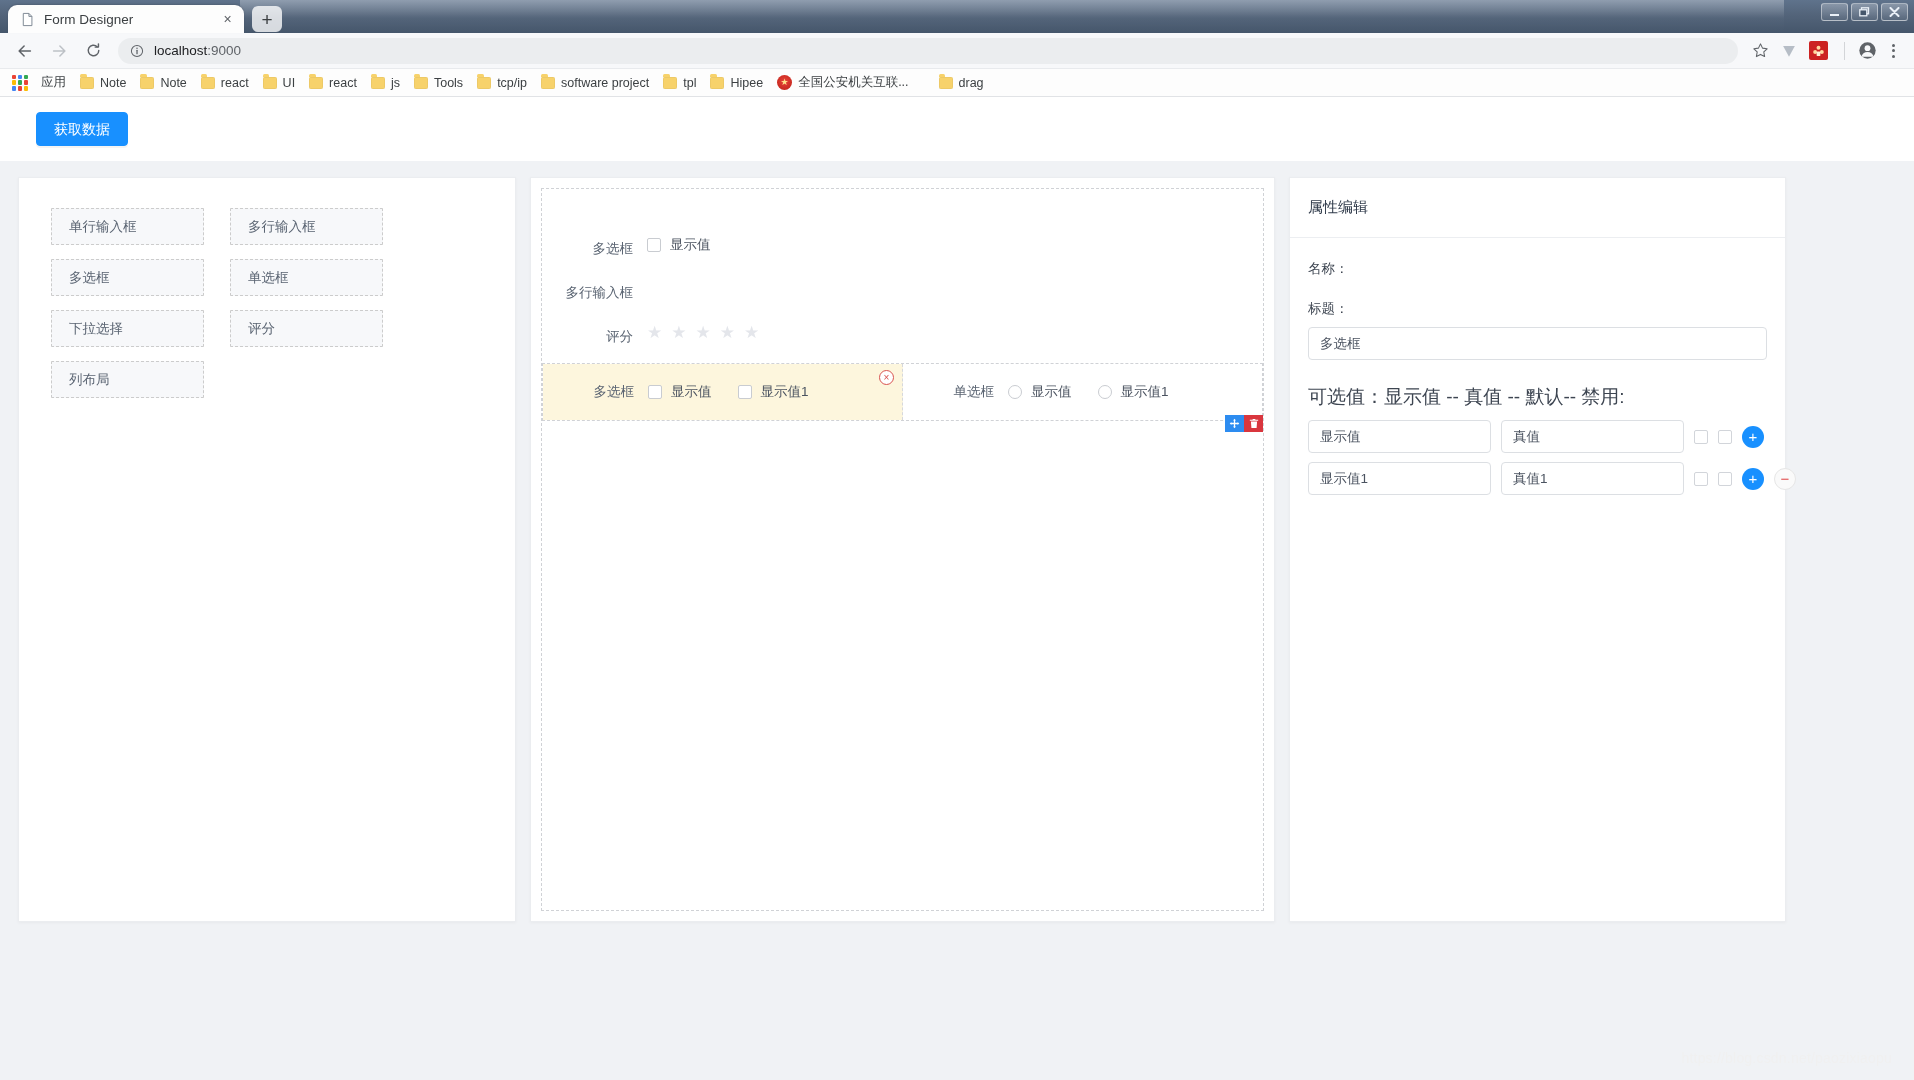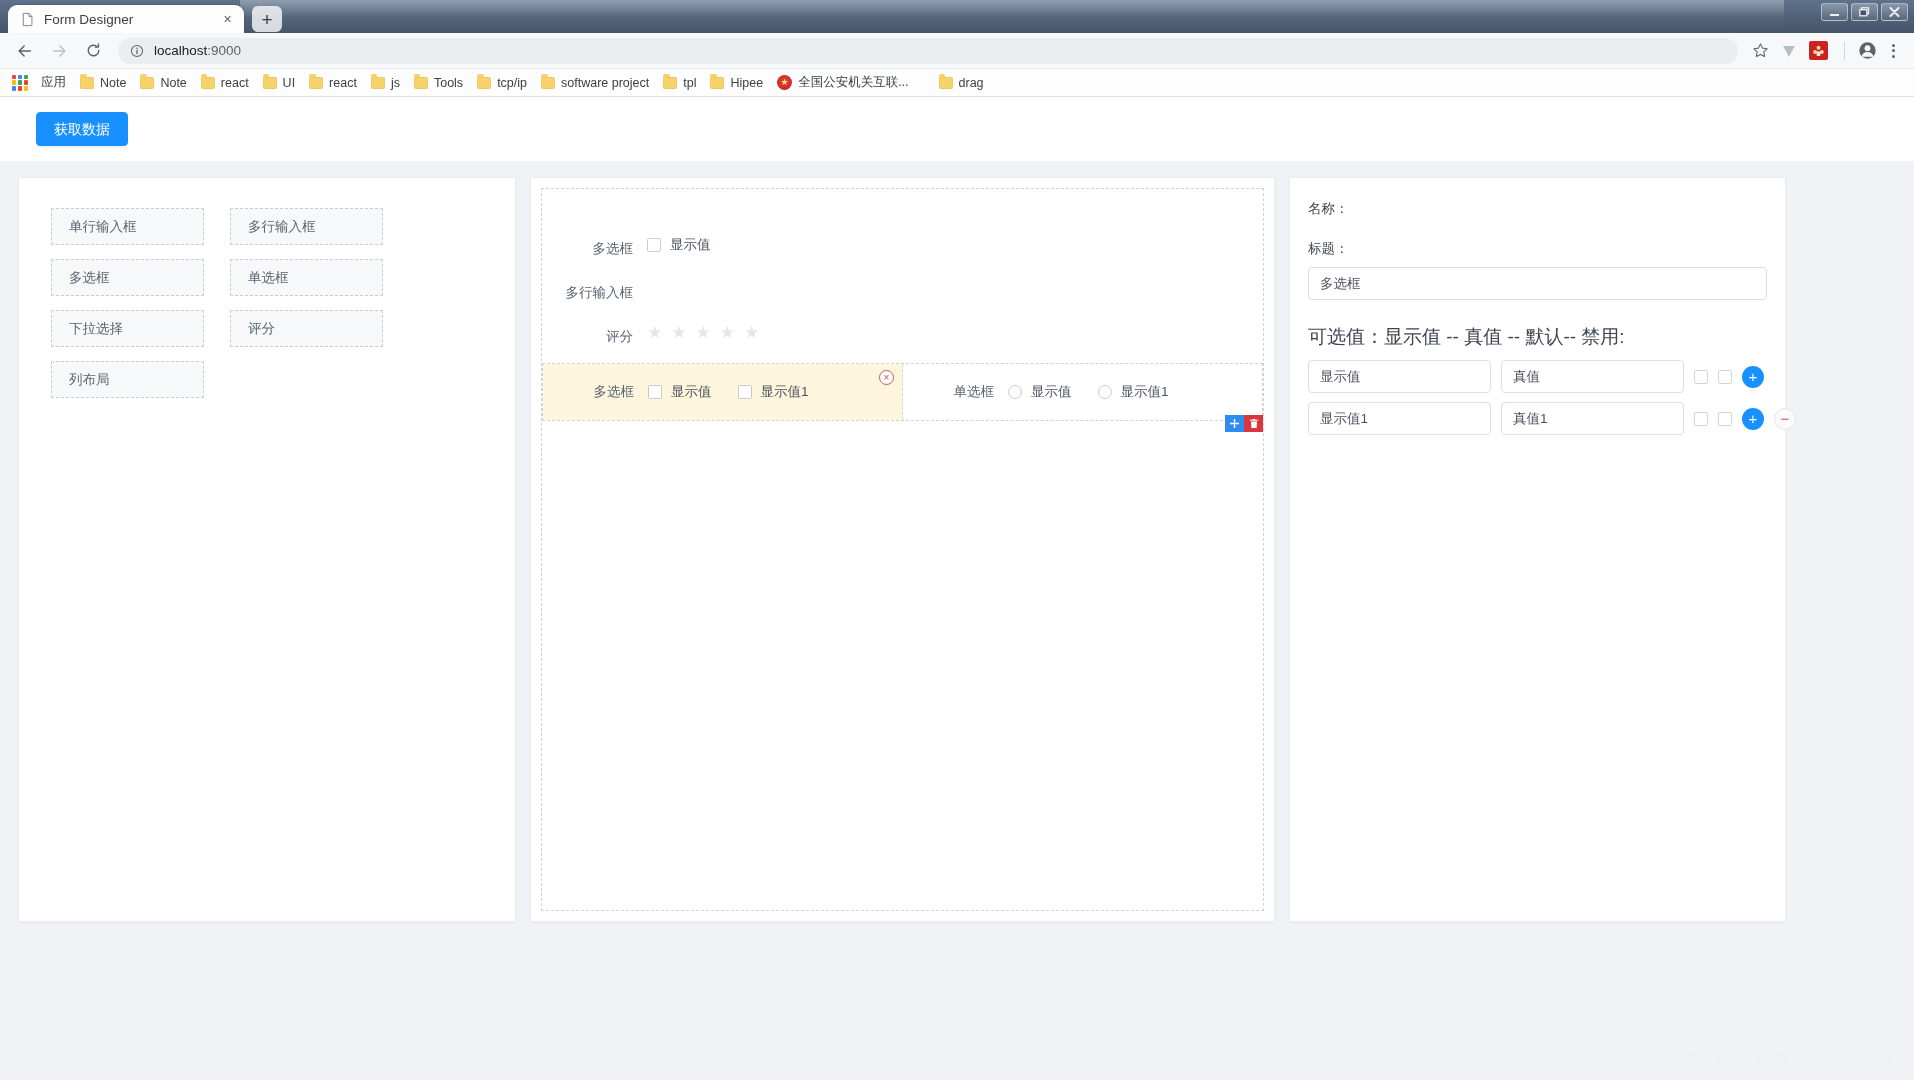--- a/index.html
+++ b/index.html
@@ -663,20 +663,21 @@
                     <path d="M4.4 1h3.2v1.1H11v1.2H1V2.1h3.4zM2.3 4.2h7.4l-.6 7.6H2.9z" fill="#fff"></path>
                   </svg>
               </span>
             </div>
           </div>
 
         </div>
       </div>
 
       <div class="panel props">
+        <div class="props-head">属性编辑</div>
         <div class="props-body">
 
           <div class="field-label">名称：</div>
 
           <div class="field-label spaced">标题：</div>
           <input class="inp" type="text" value="多选框" style="">
 
           <div class="opts-label">可选值：显示值 -- 真值 -- 默认-- 禁用:</div>
 
           <div class="opt-row">

